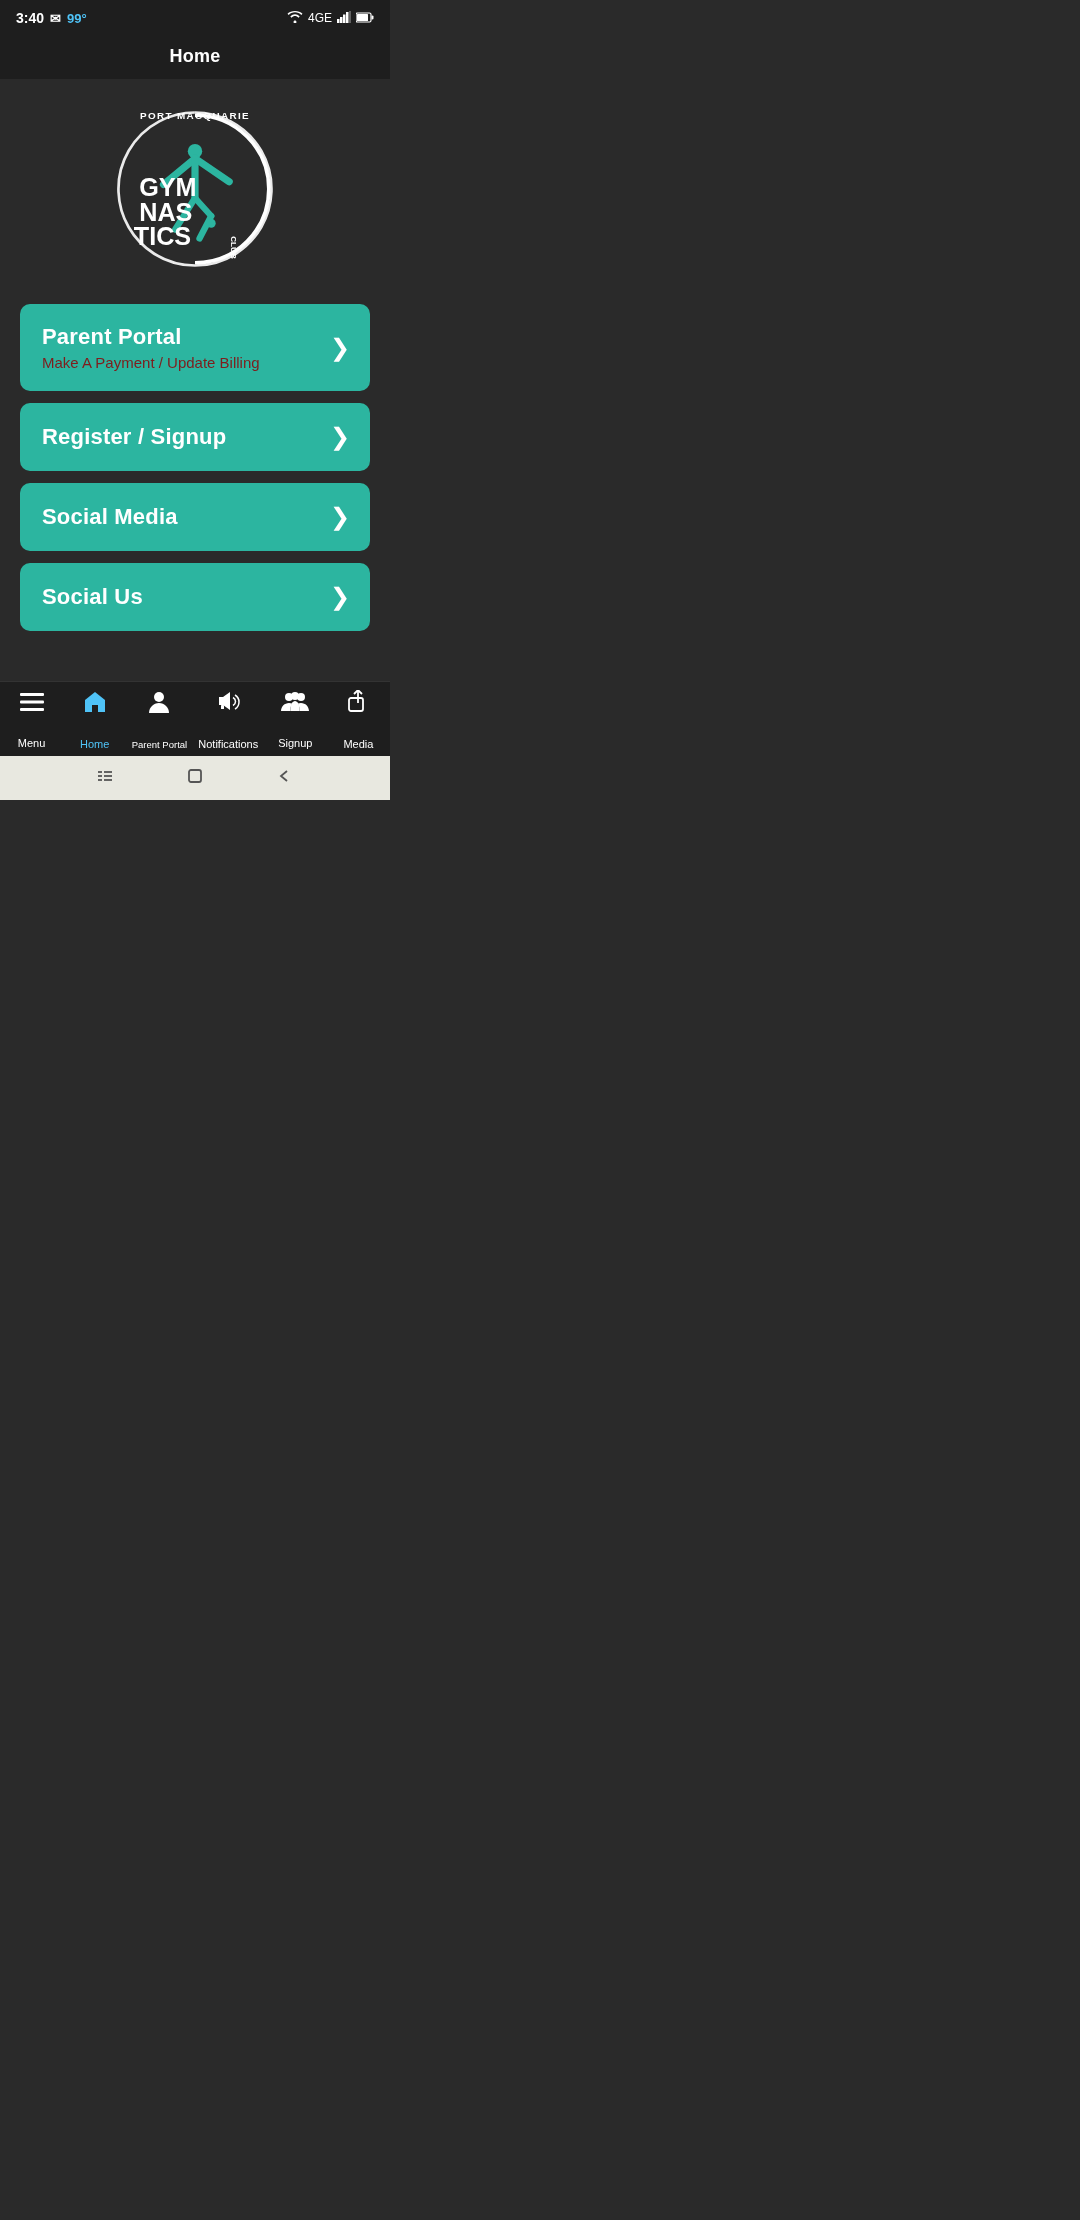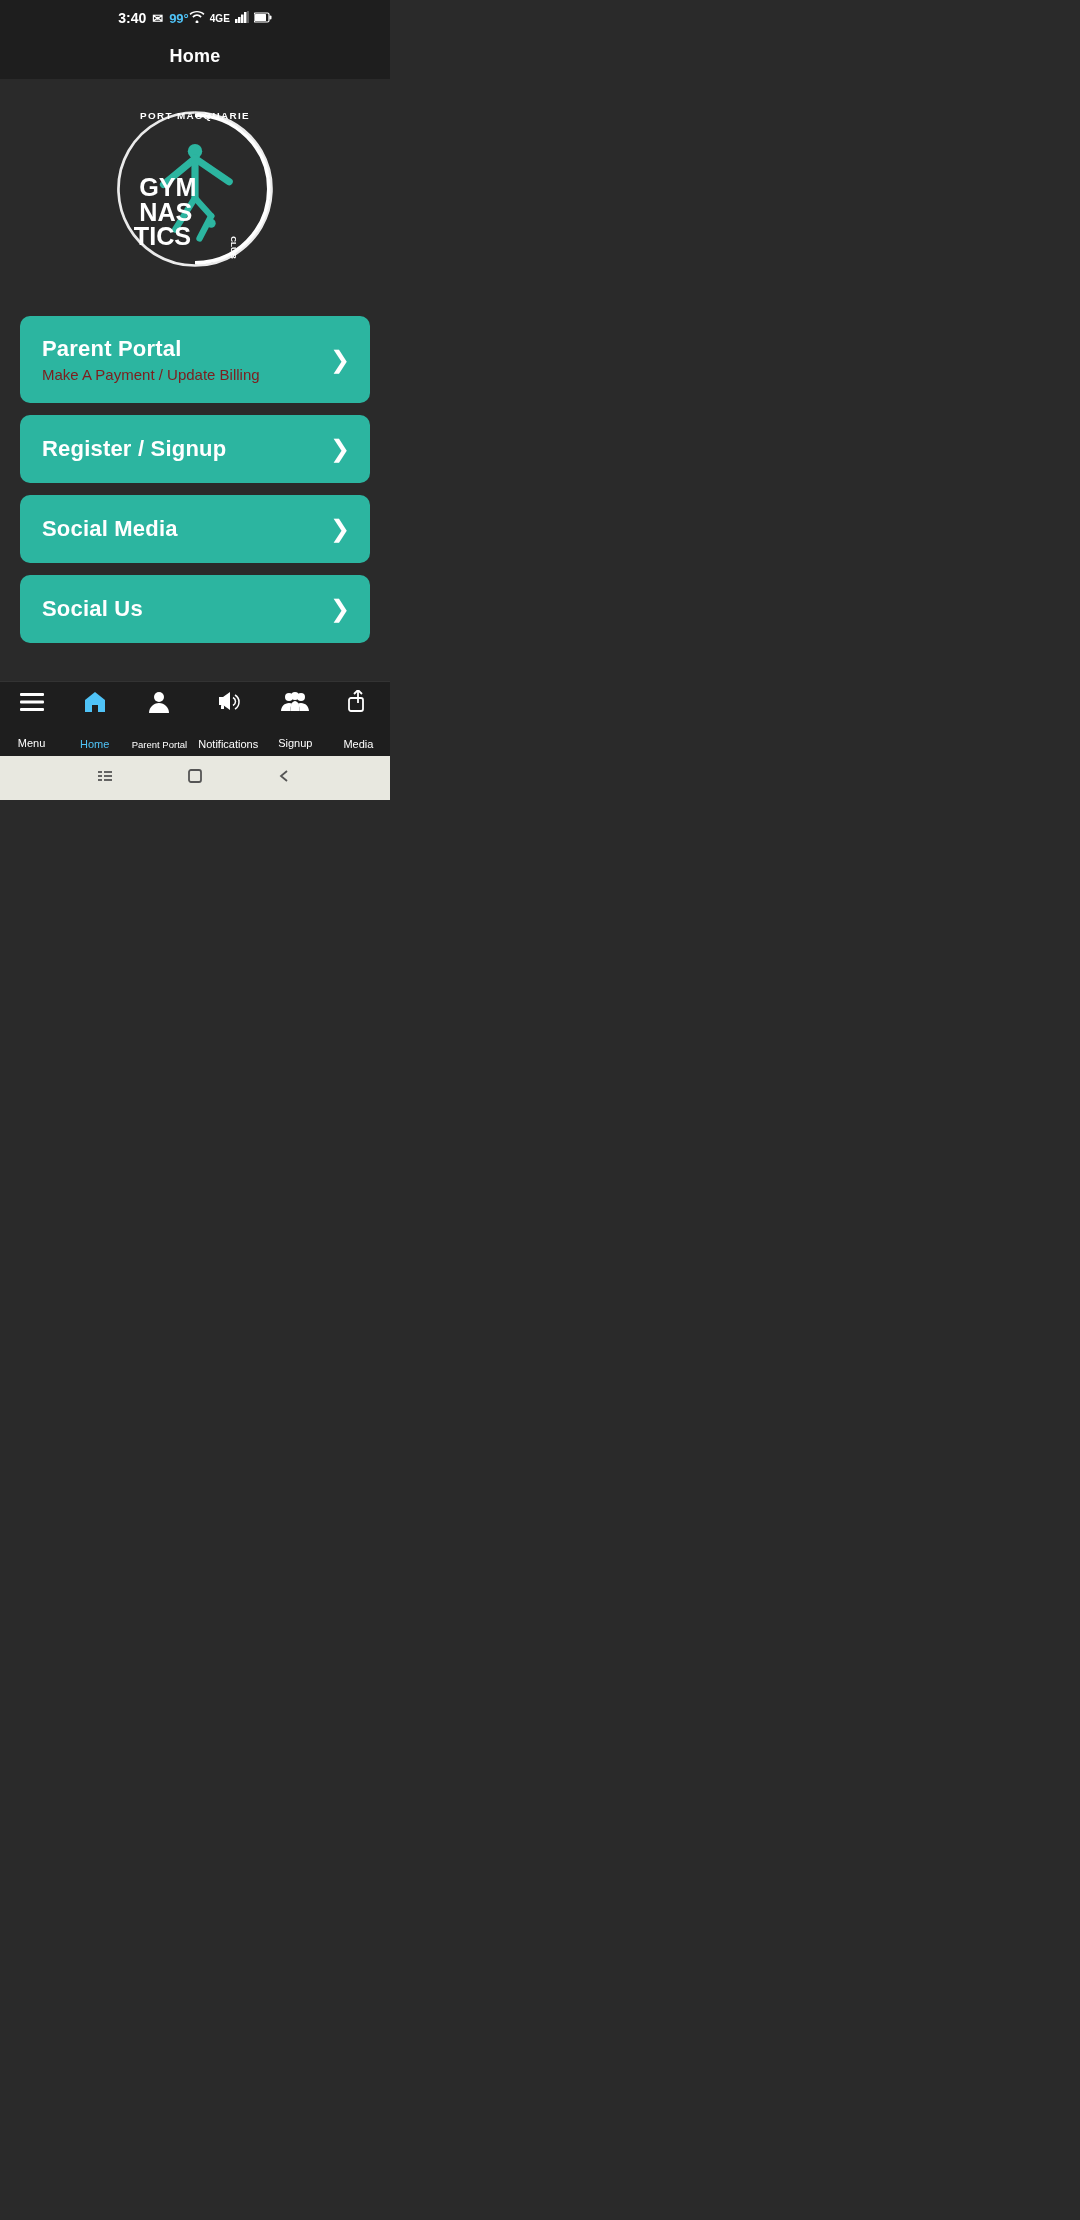--- a/index.html
+++ b/index.html
@@ -12,21 +12,21 @@
       font-family: -apple-system, BlinkMacSystemFont, 'Helvetica Neue', Arial, sans-serif;
       display: flex;
       flex-direction: column;
       overflow-x: hidden;
     }
 
     
     .status-bar {
       background-color: #1e1e1e;
       display: flex;
-      justify-content: center;
+      justify-content: space-between;
       align-items: center;
       padding: 6px 16px;
       height: 36px;
     }
     .status-left {
       display: flex;
       align-items: center;
       gap: 6px;
       color: #ffffff;
       font-size: 14px;
@@ -58,21 +58,21 @@
       font-weight: 700;
       letter-spacing: 0.3px;
     }
 
     
     .logo-area {
       background-color: #2a2a2a;
       display: flex;
       justify-content: center;
       align-items: center;
-      padding: 20px 0 37px;
+      padding: 20px 0 25px;
     }
 
     
     .logo-svg-container {
       width: 180px;
       height: 180px;
       position: relative;
     }
 
     
@@ -182,21 +182,21 @@
     <span>3:40</span>
     <span style="font-size:13px;">✉</span>
     <span class="status-temp">99°</span>
   </div>
   <div class="status-right">
     <span class="status-icon">
       <svg width="16" height="12" viewBox="0 0 16 12" fill="white">
         <path d="M8 9.5c.8 0 1.5.7 1.5 1.5S8.8 12.5 8 12.5 6.5 11.8 6.5 11 7.2 9.5 8 9.5zm-3.5-2.8C5.6 5.6 6.7 5 8 5s2.4.6 3.5 1.7l1.2-1.2C11.2 4 9.7 3.2 8 3.2S4.8 4 3.3 5.5l1.2 1.2zm-2.8-2.8C3.2 2.3 5.5 1.2 8 1.2s4.8 1.1 6.3 2.7l1.2-1.2C13.7.9 11 0 8 0S2.3.9.5 2.7l1.2 1.2z"></path>
       </svg>
     </span>
-    <span class="status-icon" style="font-size:10px; font-weight:700;">4GE</span>
+    <span class="status-icon" style="font-size:12px; font-weight:400;">4GE</span>
     <span class="status-icon">
       <svg width="14" height="12" viewBox="0 0 14 12" fill="white">
         <rect x="0" y="8" width="2.5" height="4"></rect>
         <rect x="3" y="6" width="2.5" height="6"></rect>
         <rect x="6" y="3.5" width="2.5" height="8.5"></rect>
         <rect x="9" y="1" width="2.5" height="11"></rect>
         <rect x="12" y="0" width="2" height="12" opacity="0.3"></rect>
       </svg>
     </span>
     <span class="status-icon">

